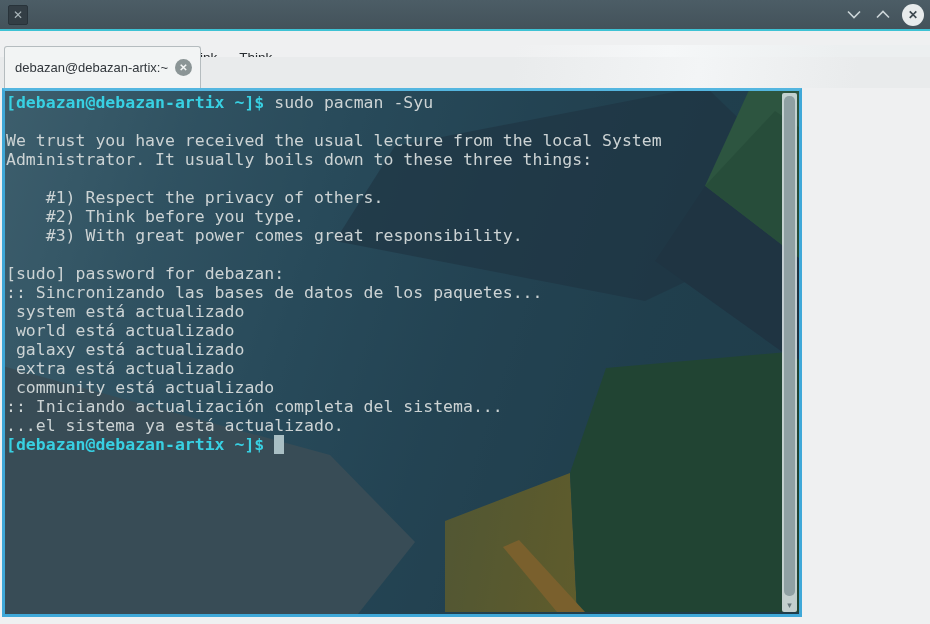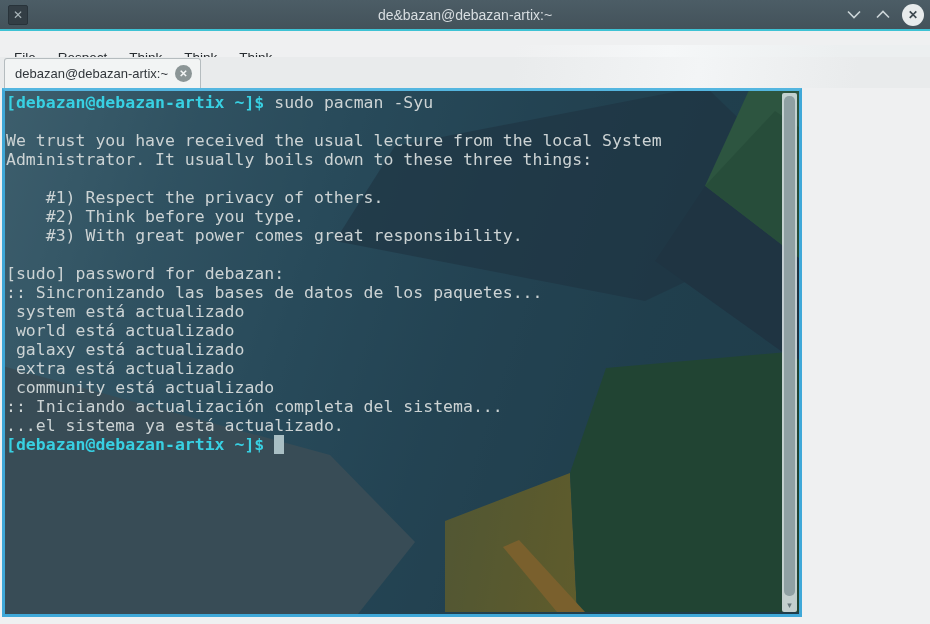--- a/index.html
+++ b/index.html
@@ -19,21 +19,21 @@
     font-size:12px; font-weight:bold; display:flex; align-items:center; justify-content:center; }
   .accent-line { position:absolute; left:0; top:29px; width:930px; height:2px; background:var(--accent_line); }
 
   
   .menubar { position:absolute; left:0; top:45px; width:930px; height:26px;
     background:linear-gradient(100deg, var(--chrome_bg) 55%, #f5f7f8 72%, #eceff0 90%), var(--chrome_bg);
     display:flex; padding-left:3px; }
   .menu-item { padding:0 11px; font-size:13.5px; color:#272c30; line-height:26px; }
   .tabbar { position:absolute; left:0; top:57px; width:930px; height:31px;
     background:linear-gradient(100deg,#e9ebec 55%,#f3f5f6 75%,#e9ebec 92%),#e9ebec; }
-  .tab { position:absolute; left:4px; bottom:0; height:30px; display:flex; align-items:center; gap:7px;
+  .tab { position:absolute; left:4px; bottom:0; height:42px; display:flex; align-items:center; gap:7px;
     padding:0 8px 0 10px; background:#f2f4f4; border:1px solid #b5bcbf; border-bottom:none;
     border-radius:3px 3px 0 0; }
   .tab-label { font-size:13px; color:#31363b; }
   .tab-close { width:17px; height:17px; border-radius:50%; background:#8b9596; color:#f4f6f6;
     font-size:10px; font-weight:bold; display:flex; align-items:center; justify-content:center; }
 
   
   .term-frame { position:absolute; left:2px; top:88px; width:800px; height:529px;
     border:3px solid var(--focus_border); border-top-color:#54b6e0; }
   .term-viewport { position:absolute; inset:0; overflow:hidden; background:#2b5a70; }
@@ -74,21 +74,20 @@
   .scroll-arrow { position:absolute; bottom:0; left:0; right:0; text-align:center;
     font-size:9px; color:#68777c; line-height:13px; }
 </style>
 </head>
 <body>
 
 <div class="window">
 
   <div class="titlebar">
     <div class="app-icon">✕</div>
-    <div class="win-title">de&amp;bazan@debazan-artix:~</div>
     <div class="win-controls">
       <div class="win-btn">
         <span>
           <svg width="14" height="9" viewBox="0 0 14 9">
               <polyline points="1,1.5 7,7.5 13,1.5" fill="none" stroke="#ccd5d8" stroke-width="1.6"></polyline>
             </svg>
         </span>
       </div>
       <div class="win-btn">
         <span>

